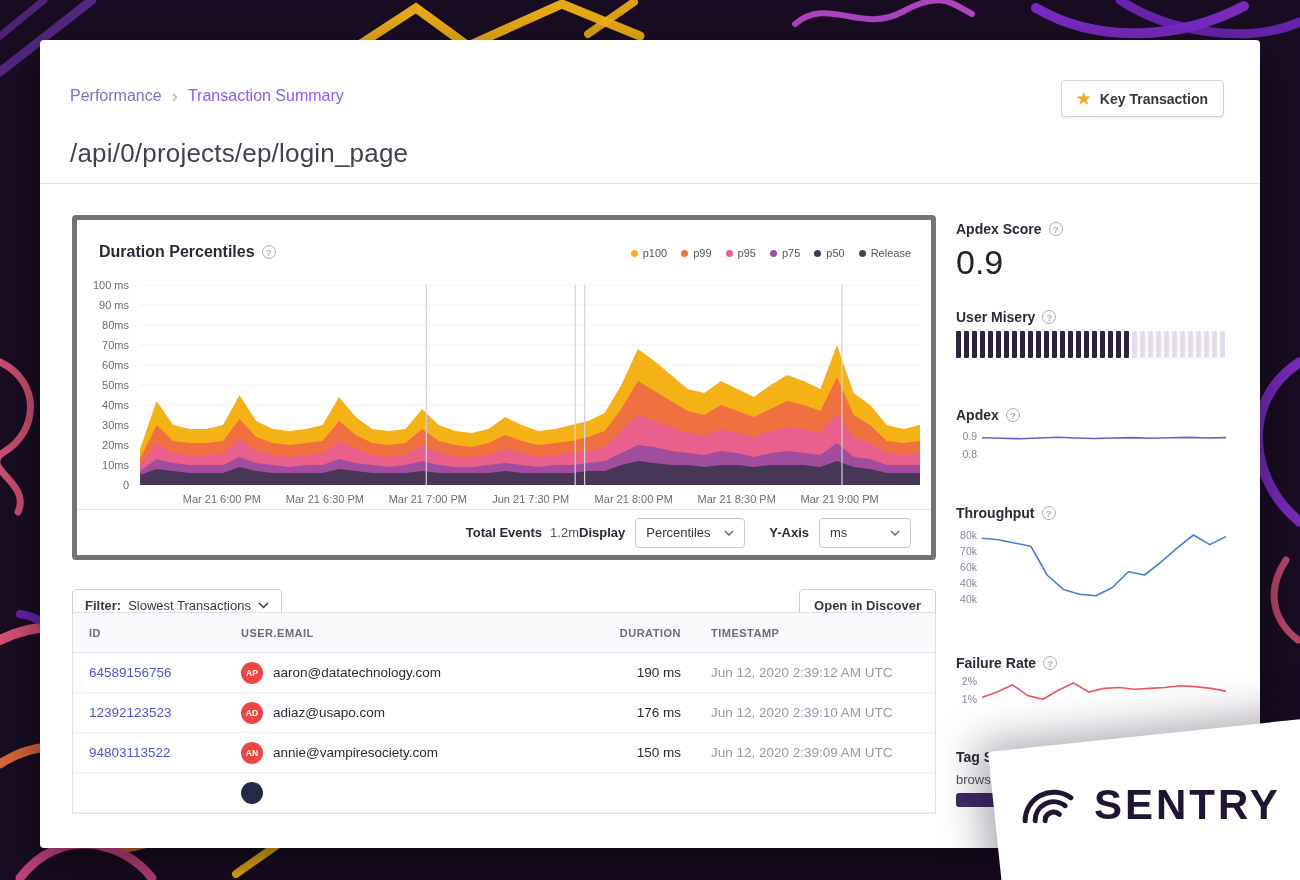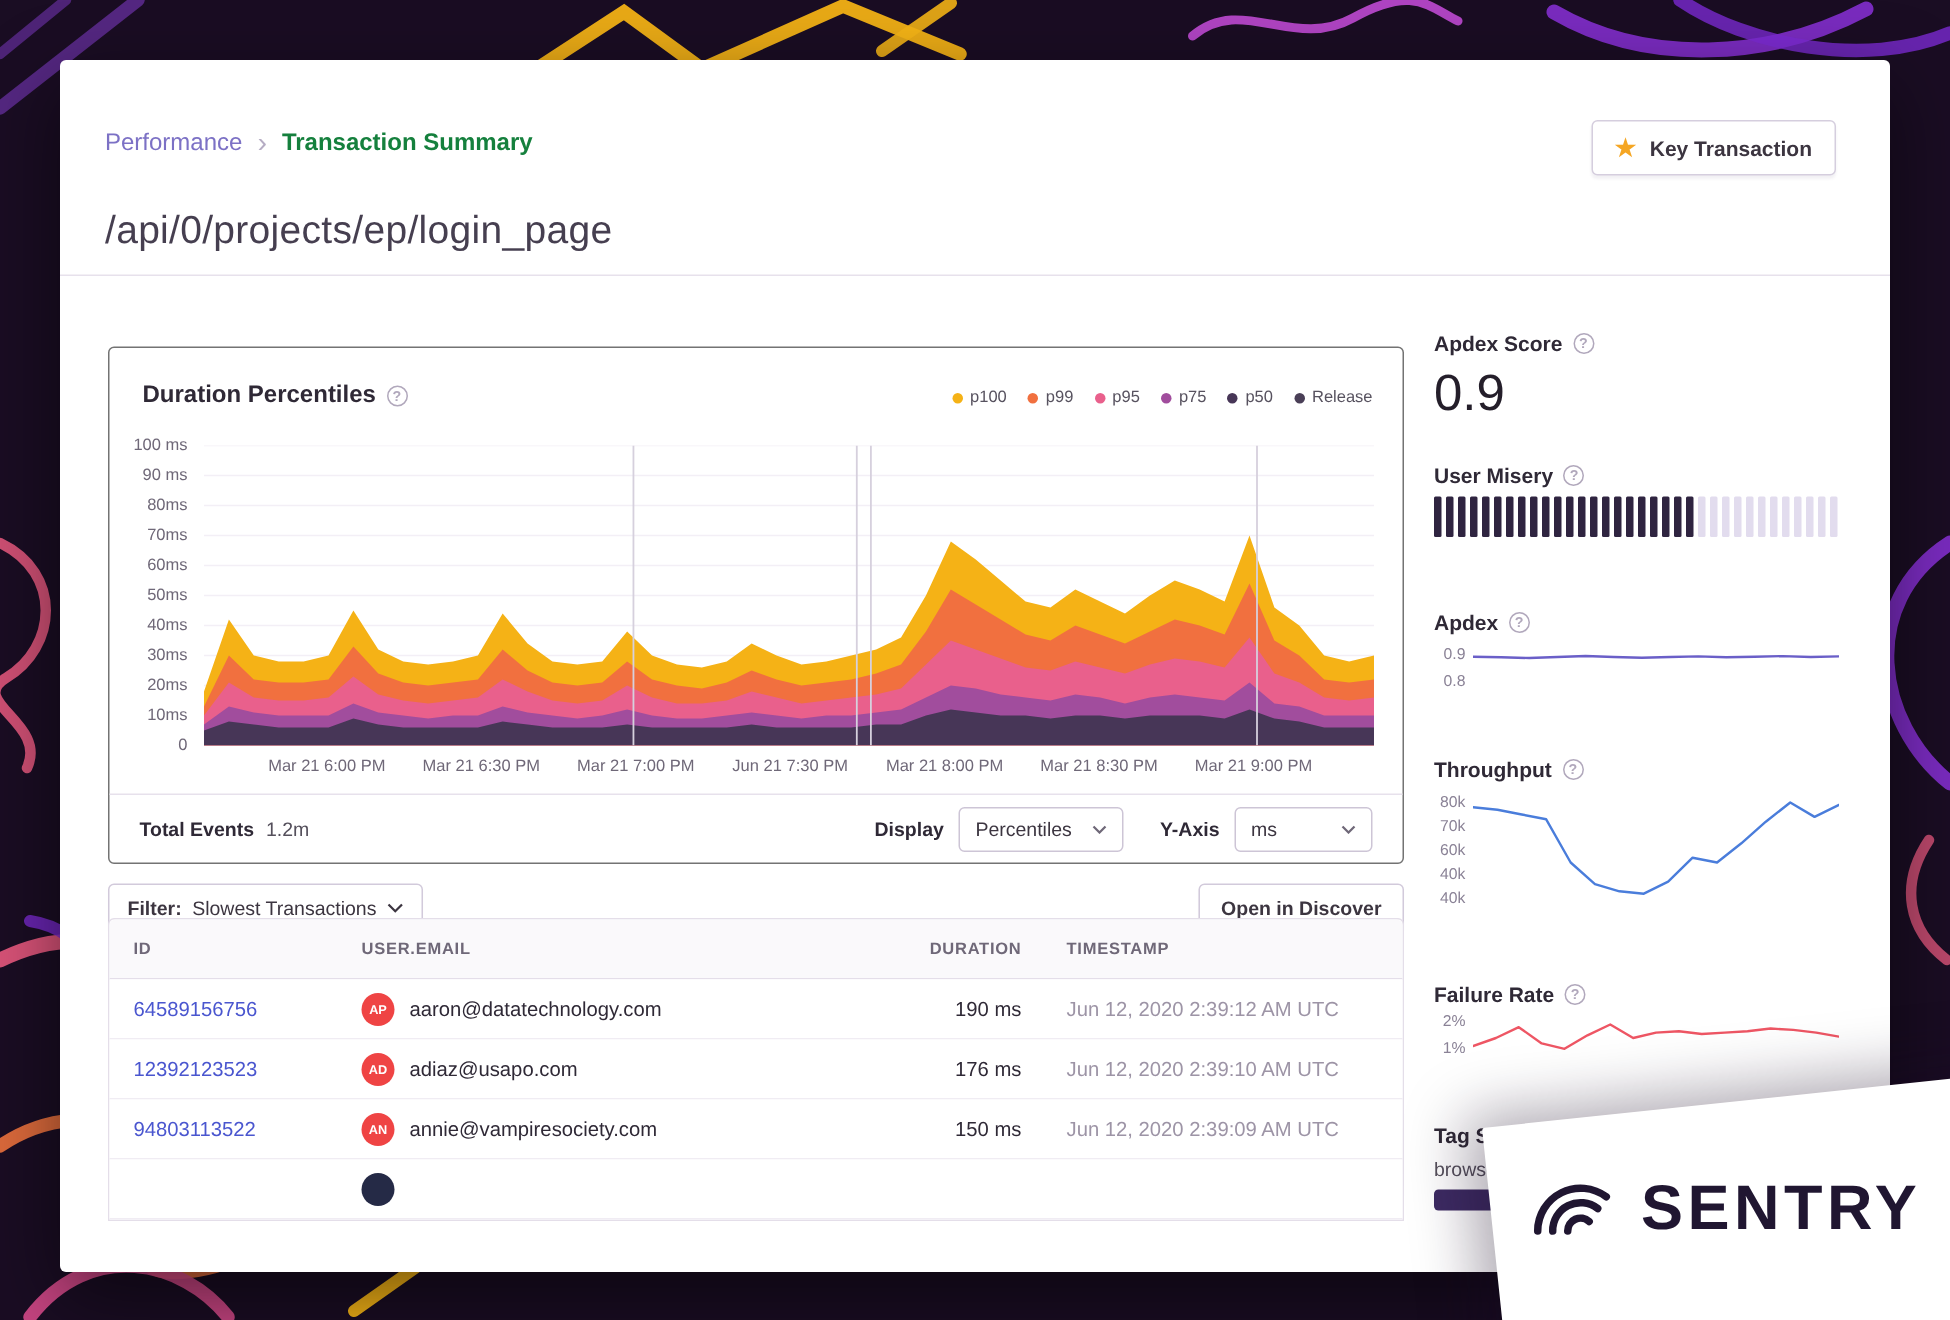--- a/index.html
+++ b/index.html
@@ -5,36 +5,36 @@
   *{margin:0;padding:0;box-sizing:border-box;}
   html,body{width:1300px;height:880px;}
   body{position:relative;overflow:hidden;background:#1a0d23;font-family:"Liberation Sans",sans-serif;color:#2f2936;}
   .bg{position:absolute;inset:0;z-index:0;}
   
   .main-card{position:absolute;left:40px;top:40px;width:1220px;height:808px;background:#fff;border-radius:4px;box-shadow:0 18px 50px rgba(0,0,0,.5);overflow:hidden;z-index:1;}
   .card-header{position:relative;height:144px;border-bottom:1px solid #e7e1ec;}
   .crumbs{position:absolute;left:30px;top:46px;display:flex;align-items:center;font-size:16px;}
   .crumb-parent{color:#7c71c5;cursor:pointer;}
   .crumb-sep{margin:0 10px;color:#b6adc4;font-size:19px;line-height:1;}
-  .crumb-current{color:#15803d;font-weight:bold;}
+  .crumb-current{color:#8b5cf6;}
   .key-btn{position:absolute;right:36px;top:40px;display:inline-flex;align-items:center;height:37px;padding:0 15px;background:#fff;border:1px solid #d5cede;border-radius:4px;font-size:14px;font-weight:bold;color:#3c3540;box-shadow:0 2px 2px rgba(40,20,60,.06);cursor:pointer;}
   .star{color:#f5a623;font-size:16px;margin-right:9px;}
   .page-title{position:absolute;left:30px;top:98px;font-size:26px;font-weight:normal;color:#463f50;letter-spacing:.2px;}
   
-  .chart-panel{position:absolute;left:32px;top:191px;width:864px;height:345px;background:#fff;border:1px solid #737373;border-radius:4px;}
+  .chart-panel{position:absolute;left:32px;top:175px;width:864px;height:345px;background:#fff;border:5px solid #737373;border-radius:4px;}
   .panel-title{position:absolute;left:22px;top:23px;display:flex;align-items:center;font-size:16px;font-weight:600;color:#2f2936;}
   .legend{position:absolute;top:27px;right:20px;display:flex;align-items:center;}
   .legend-item{display:flex;align-items:center;margin-left:14px;font-size:11px;color:#57525f;cursor:pointer;}
   .legend-item i{width:7px;height:7px;border-radius:50%;margin-right:5px;display:inline-block;}
   .plot{position:absolute;left:63px;top:65px;width:780px;height:200px;}
   .ylabels{position:absolute;left:0;top:65px;width:56px;height:200px;}
   .ylabels span{position:absolute;right:4px;font-size:11px;color:#6f6878;}
   .xlabels{position:absolute;left:63px;top:273px;width:780px;height:16px;}
   .xlabels span{position:absolute;transform:translateX(-50%);font-size:11px;color:#6f6878;white-space:nowrap;}
-  .panel-footer{position:absolute;left:0;right:0;bottom:0;height:46px;border-top:1px solid #e7e1ec;display:flex;align-items:center;justify-content:space-between;padding:0 20px;}
+  .panel-footer{position:absolute;left:0;right:0;bottom:0;height:46px;border-top:1px solid #e7e1ec;display:flex;align-items:center;justify-content:flex-end;padding:0 20px;}
   .tot{display:flex;align-items:center;gap:8px;font-size:13px;}
   .tot b{color:#2f2936;} .tot span{color:#55505c;}
   .disp{display:flex;align-items:center;gap:10px;font-size:13px;}
   .flabel{font-weight:bold;color:#2f2936;}
   .select{display:inline-flex;align-items:center;justify-content:space-between;gap:12px;height:30px;padding:0 10px;border:1px solid #cdc5d6;border-radius:4px;background:#fff;font-size:13px;color:#3c3540;cursor:pointer;}
   .sel-display{min-width:110px;margin-right:14px;}
   .sel-yaxis{min-width:92px;}
   
   .toolbar{position:absolute;left:32px;top:549px;width:864px;height:32px;}
   .btn{display:inline-flex;align-items:center;background:#fff;border:1px solid #d2cadb;border-radius:4px;font-size:13px;color:#3c3540;box-shadow:0 2px 1px rgba(40,20,60,.04);cursor:pointer;}

